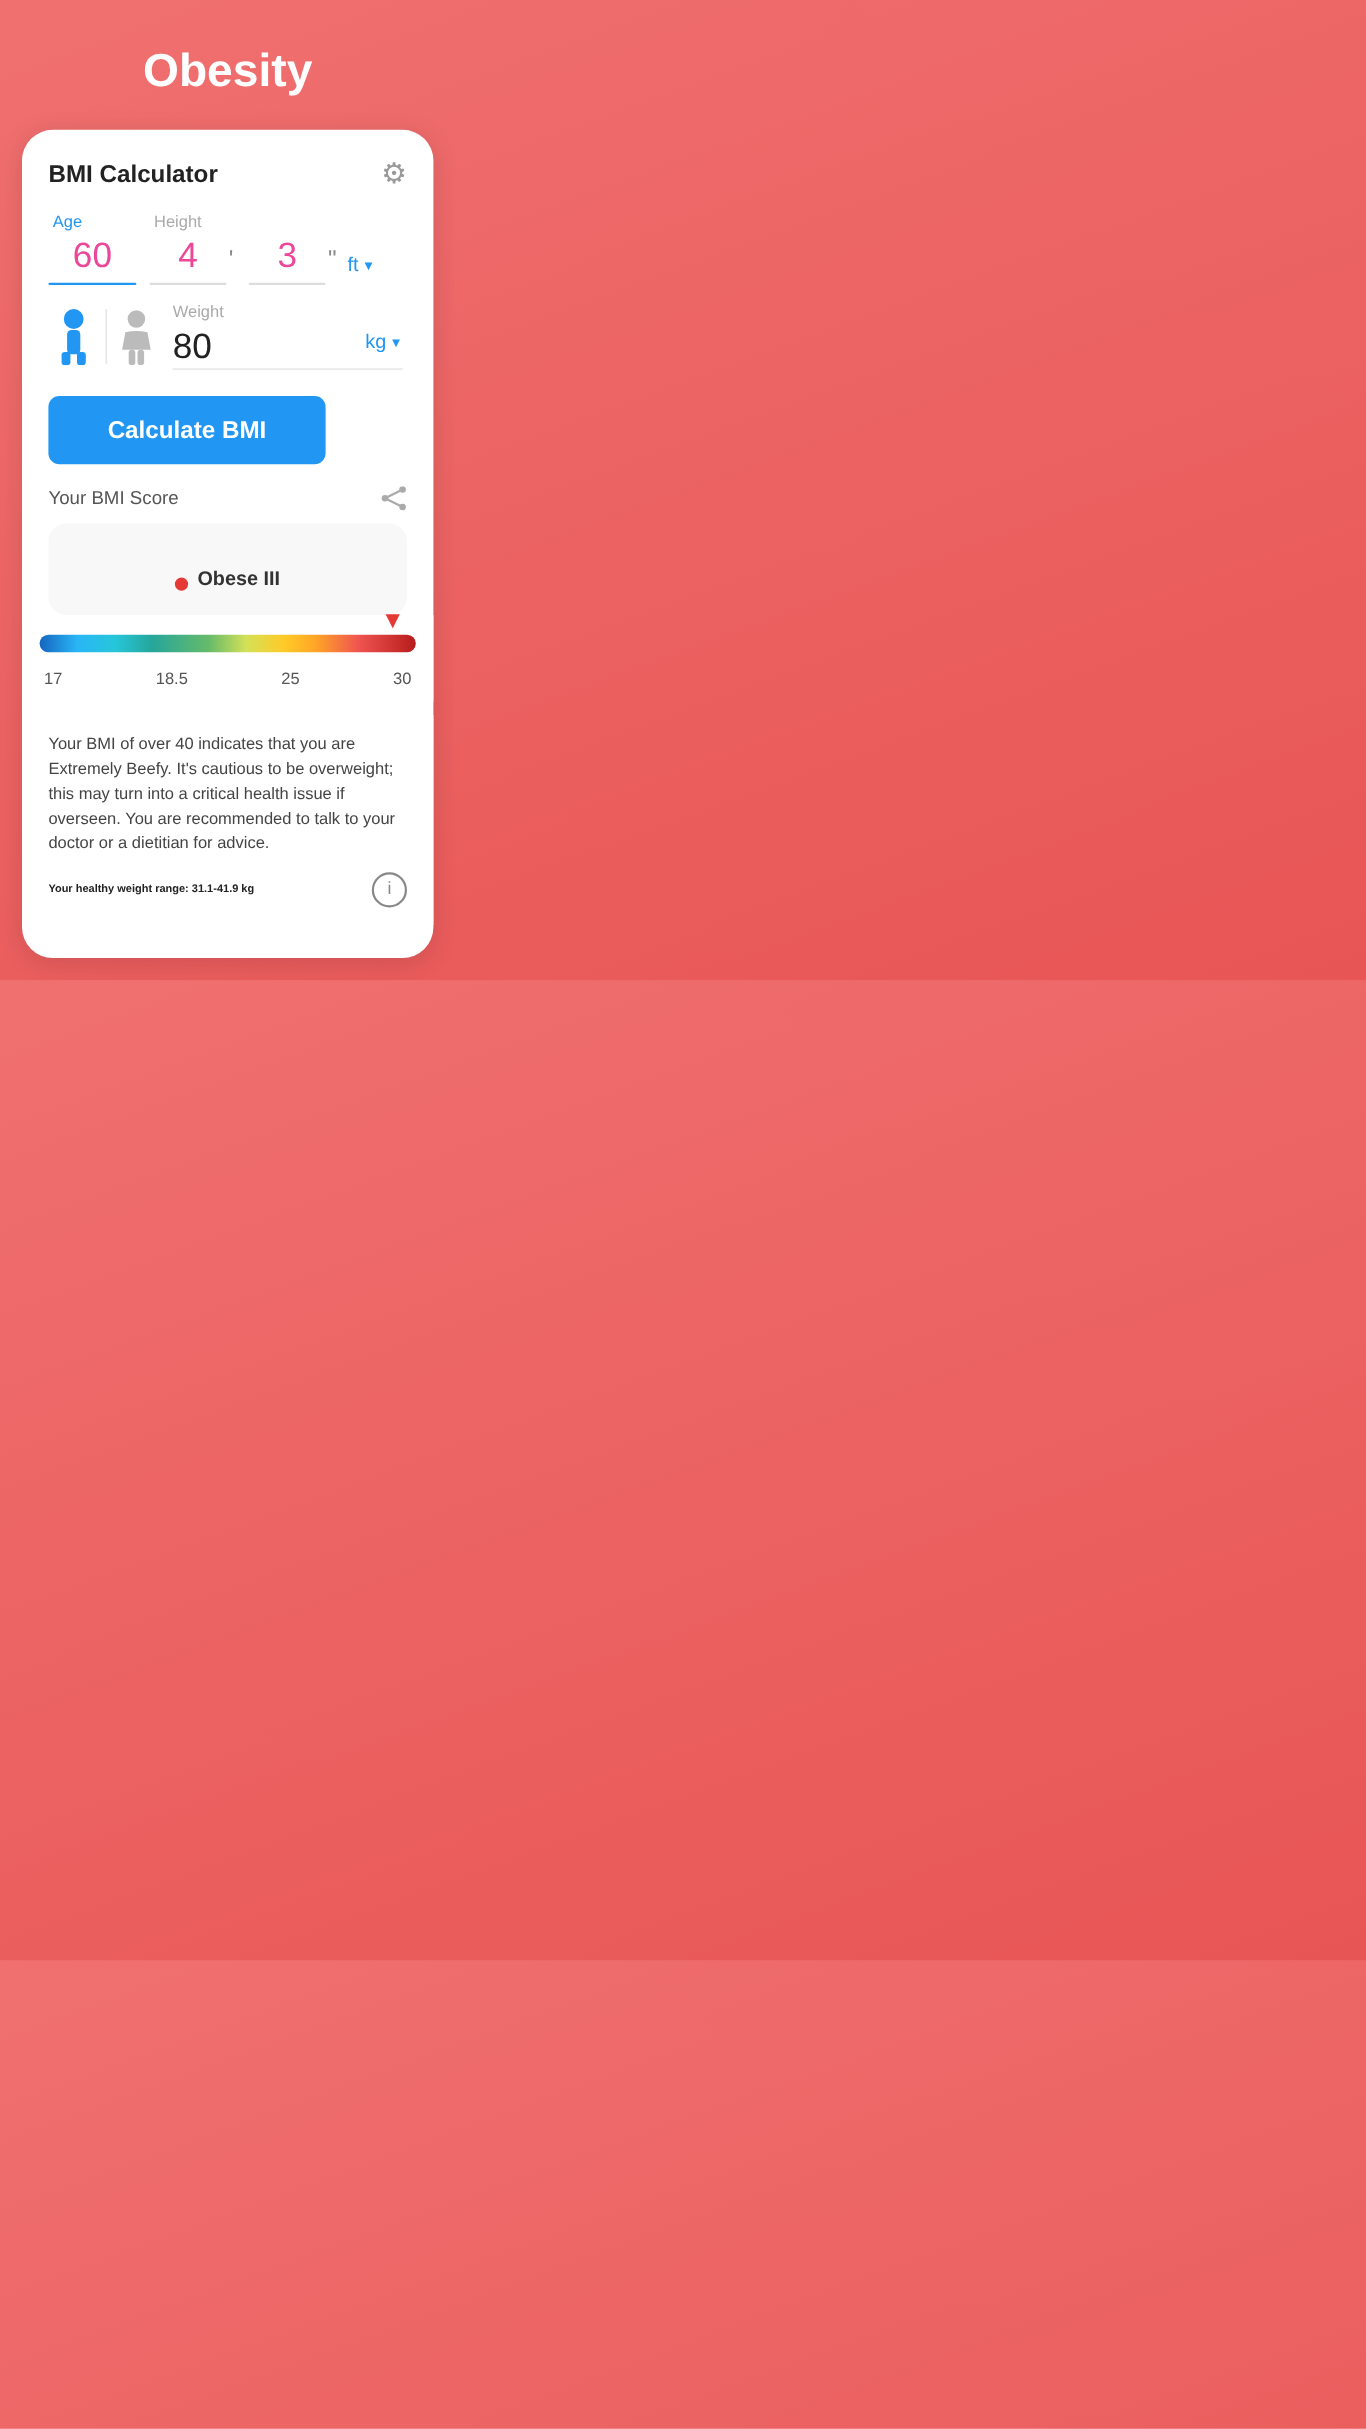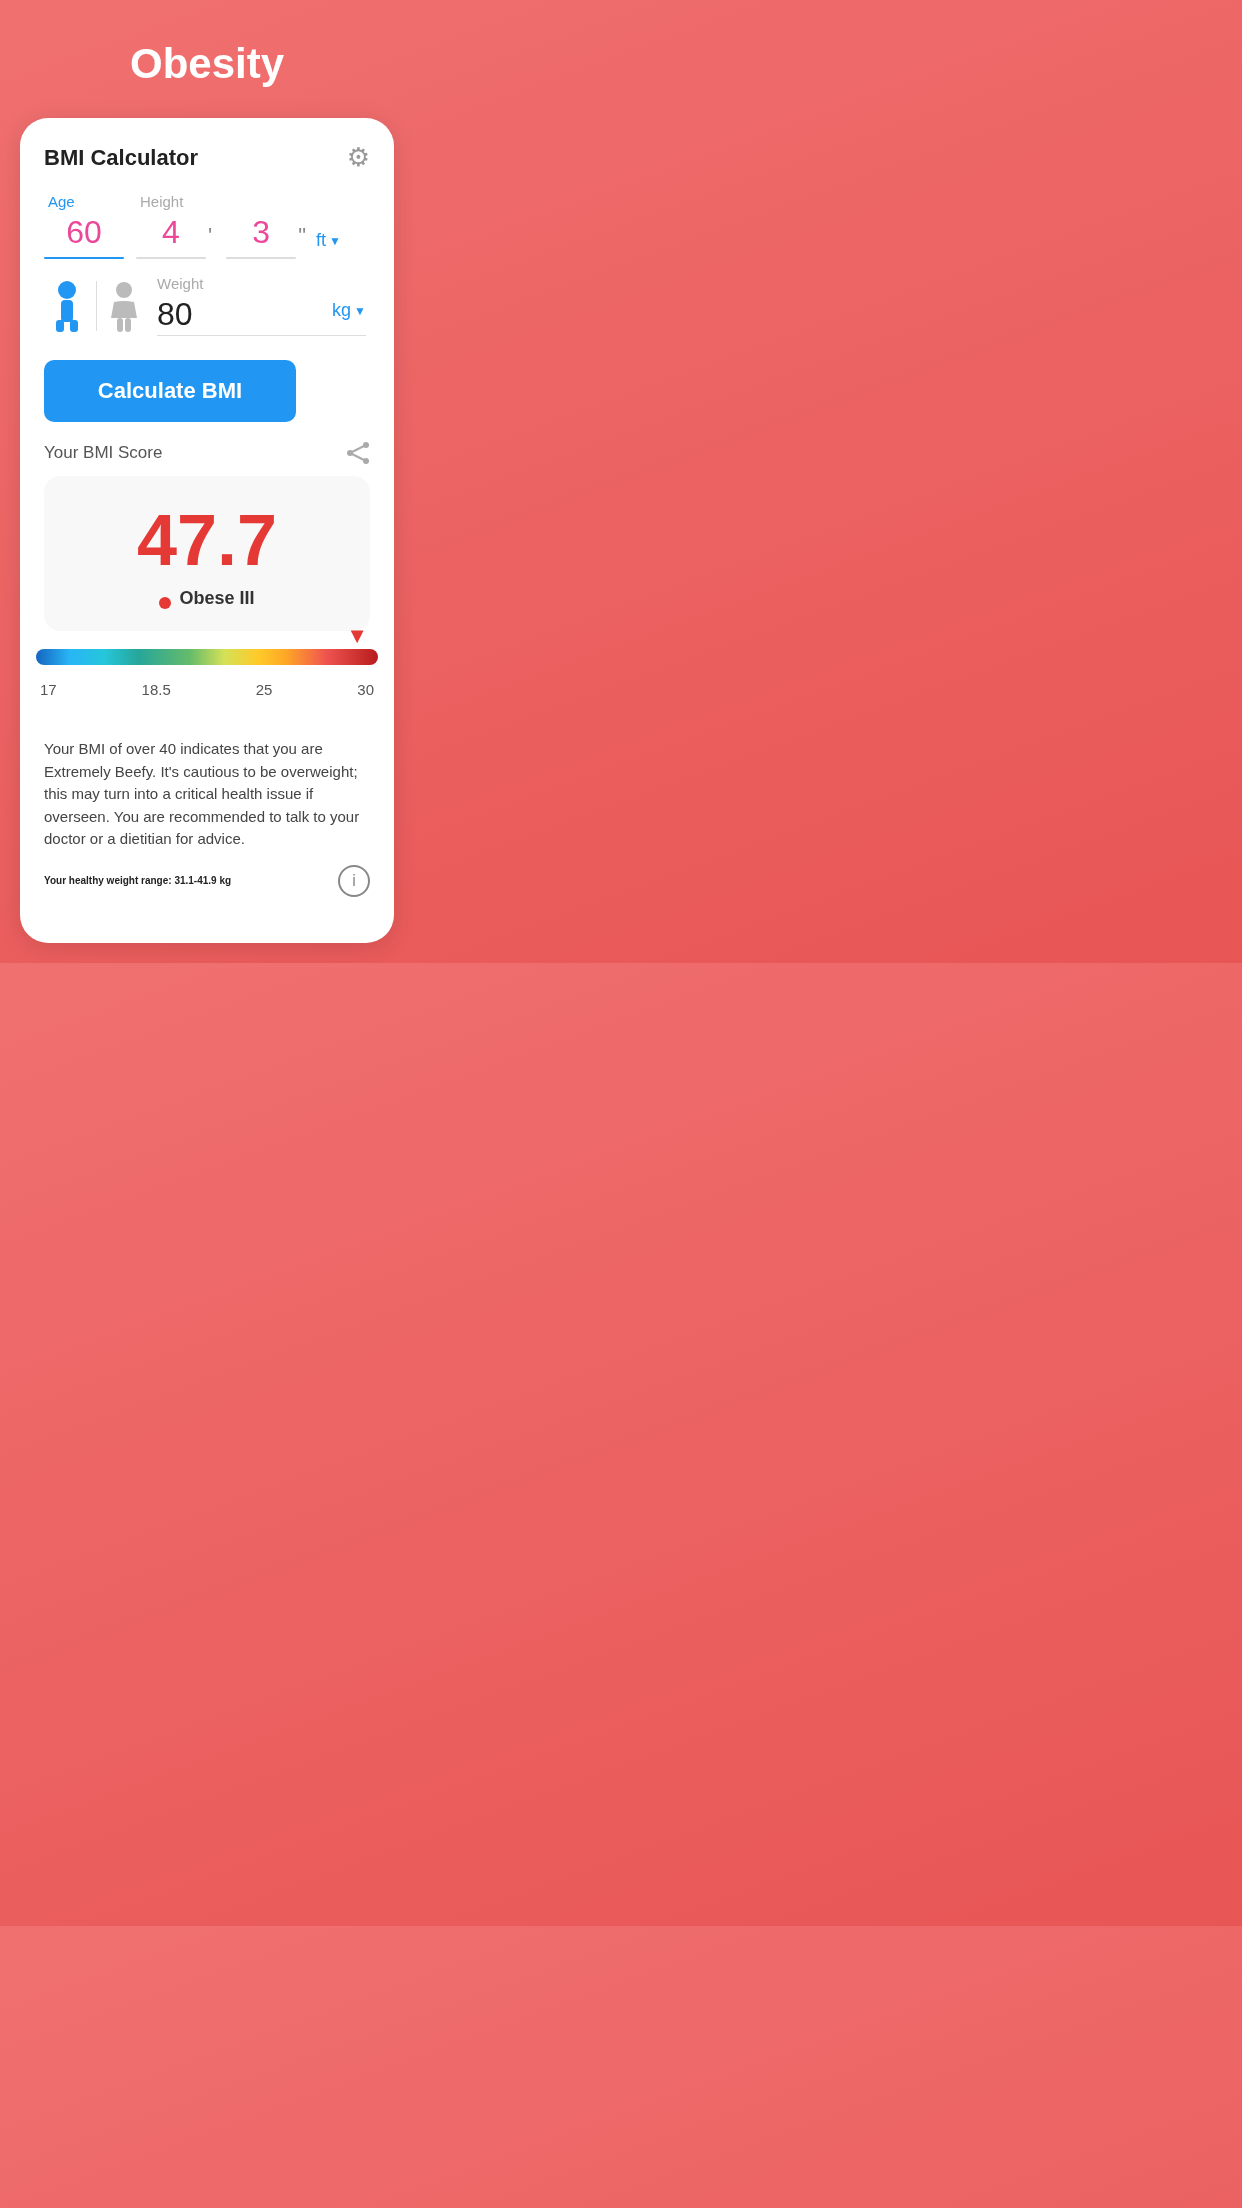--- a/index.html
+++ b/index.html
@@ -437,21 +437,20 @@
     <span class="share-icon" style="font-size: 0px;"><svg width="24" height="22" viewBox="0 0 24 22" fill="#aaa">
     <circle cx="20" cy="3" r="3"></circle>
     <circle cx="20" cy="19" r="3"></circle>
     <circle cx="4" cy="11" r="3"></circle>
     <line x1="4" y1="11" x2="20" y2="3" stroke="#aaa" stroke-width="2"></line>
     <line x1="4" y1="11" x2="20" y2="19" stroke="#aaa" stroke-width="2"></line>
   </svg></span>
   </div>
 
   <div class="bmi-score-card">
-    <div class="bmi-number">47.7</div>
     <div class="bmi-category">
       <span class="bmi-dot"></span>
       <span class="bmi-category-text">Obese III</span>
     </div>
   </div>
 
   <div class="gauge-outer">
     <div class="gauge-bar-container">
       <span class="gauge-arrow">▼</span>
       <div class="gauge-bar"></div>

